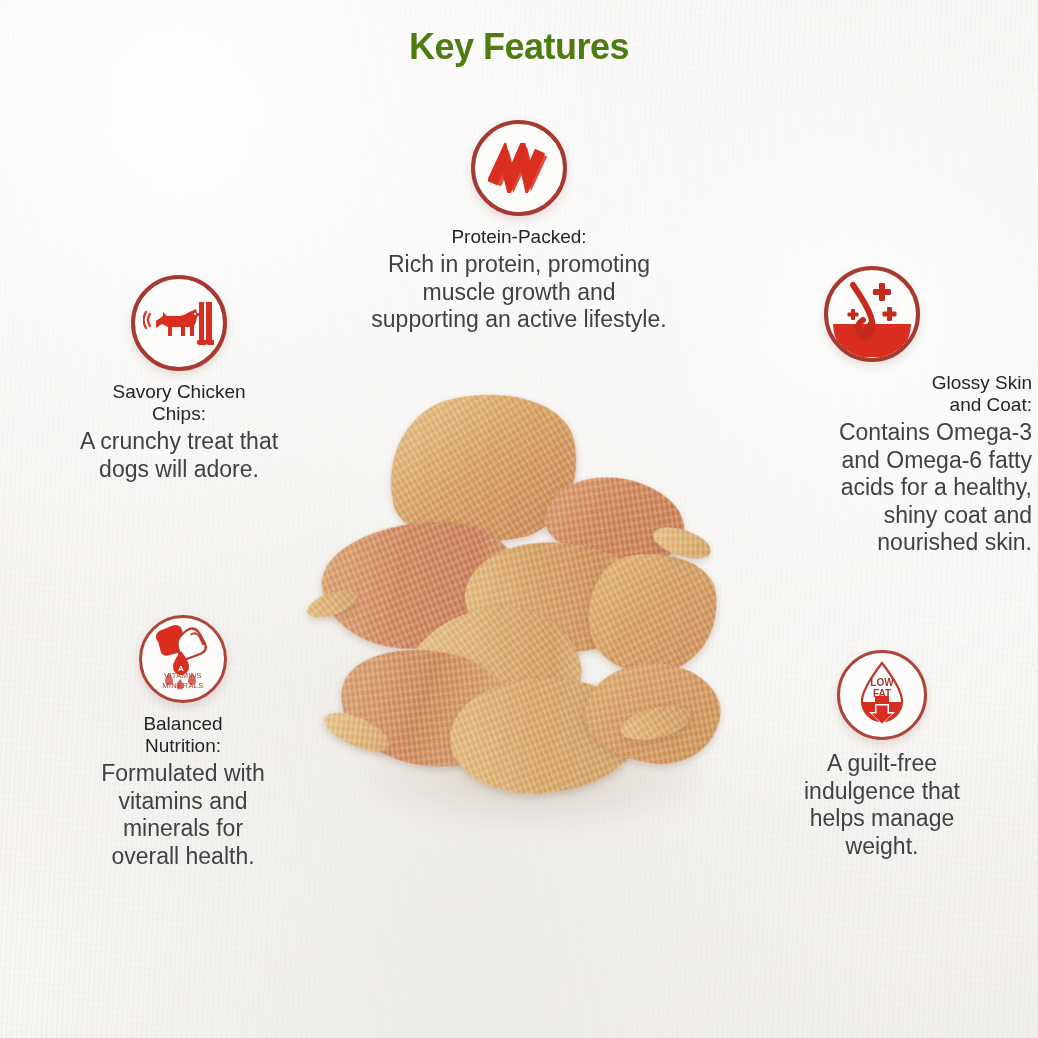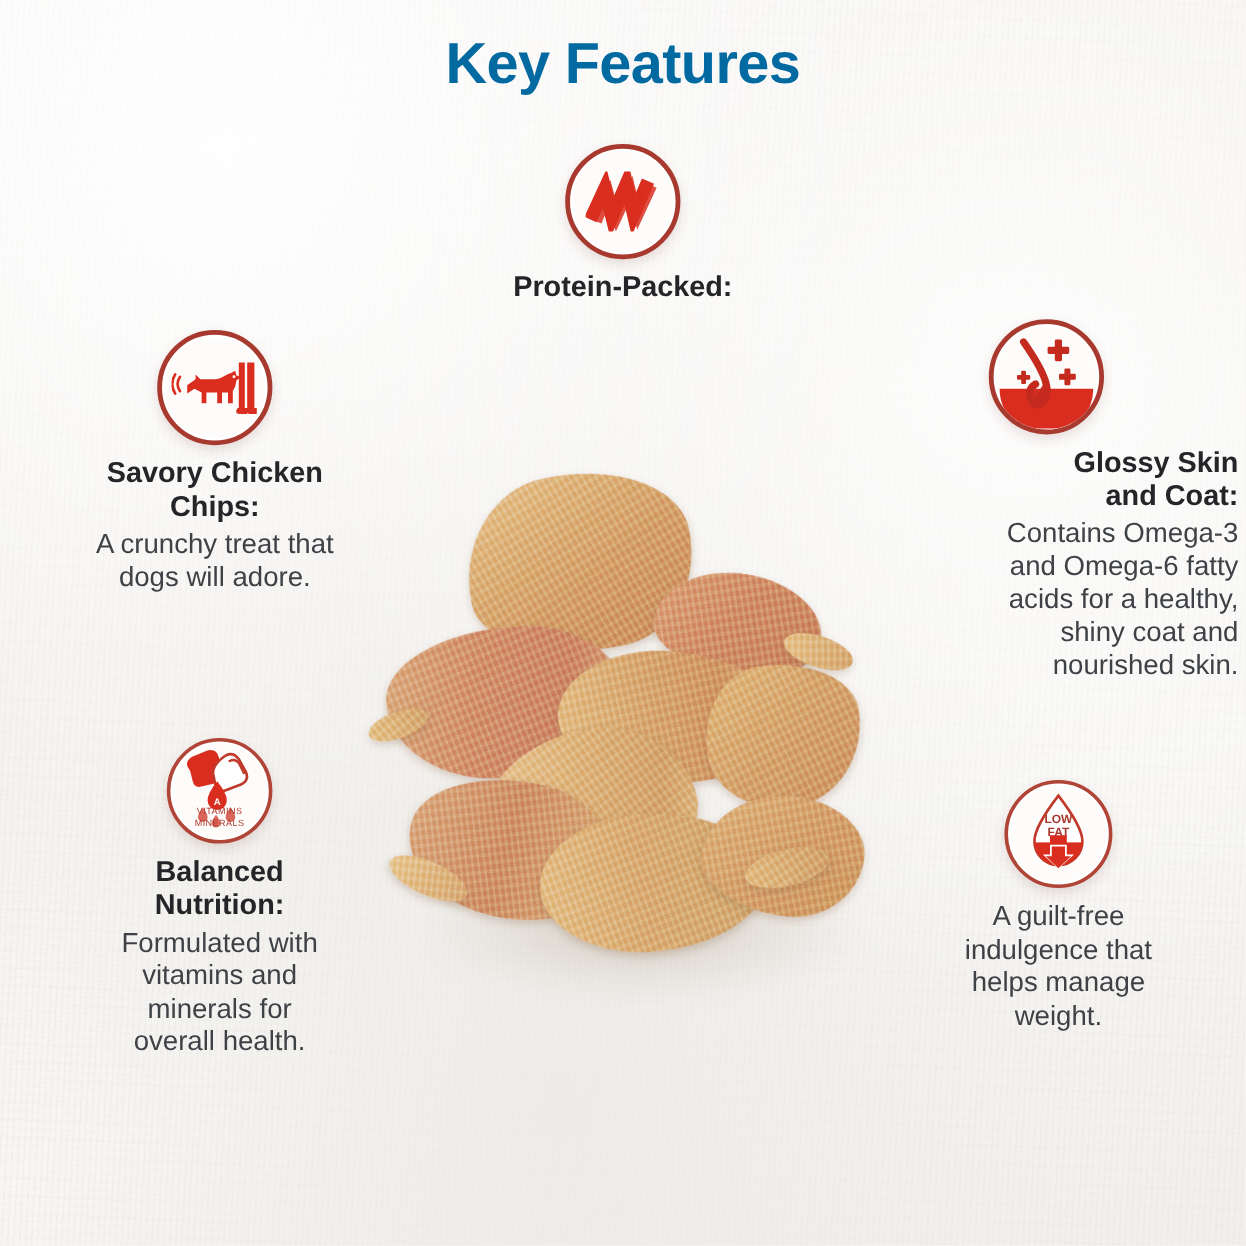--- a/index.html
+++ b/index.html
@@ -22,31 +22,31 @@
       linear-gradient(160deg,#faf9f8 0%, #f4f2ef 40%, #f7f6f4 70%, #f1efec 100%);
     pointer-events:none;
   }
 
   .stage{position:absolute;inset:0;}
 
   
   .title{
     position:absolute;left:0;right:0;top:26px;
     text-align:center;
-    font-size:48px;
+    font-size:36px;
     font-weight:bold;
     letter-spacing:-.5px;
-    color:#0369a1;
+    color:#4d7c0f;
     text-shadow:0 1px 0 rgba(255,255,255,.6);
   }
 
   
   .feature{position:absolute;text-align:center;}
   .feature .head{
-    font-size:24px;font-weight:bold;color:#232528;
+    font-size:19px;font-weight:normal;color:#232528;
     line-height:1.16;margin:0 0 3px 0;
     white-space:pre-line;
   }
   .feature .body{
     font-size:23px;color:#3e4247;line-height:1.2;
     white-space:pre-line;
   }
 
   
   .badge{
@@ -151,20 +151,23 @@
   </div>
 
   <div class="feature" id="f-protein">
     <div class="badge">
       <svg width="62" height="50" viewBox="0 0 62 50" aria-hidden="true">
         <path d="M4 40 L16 14 L22 38 L34 10 L40 36 L52 8" fill="none" stroke="#d92e1f" stroke-width="11" stroke-linecap="butt" stroke-linejoin="miter"></path>
         <path d="M10 42 L20 18 L26 40 L38 14 L44 38 L56 12" fill="none" stroke="#d92e1f" stroke-width="7" stroke-linecap="butt" stroke-linejoin="miter" opacity=".85"></path>
       </svg>
     </div>
     <div class="head">Protein-Packed:</div>
+    <div class="body">Rich in protein, promoting
+muscle growth and
+supporting an active lifestyle.</div>
   </div>
 
   <div class="feature" id="f-chicken">
     <div class="badge">
       <svg width="72" height="58" viewBox="0 0 72 58" aria-hidden="true">
 
         <path d="M7 20 q-4 6 0 12 M3 18 q-5 8 0 16" fill="none" stroke="#d92e1f" stroke-width="2.2" stroke-linecap="round"></path>
 
         <path d="M13 27 l7 -5 v-4 l4 4 h12 c5 0 9 -4 13 -5 l4 -2 1 4 4 1 -4 3 -1 5 -2 4 v10 h-4 v-9 h-5 v9 h-4 v-9 h-9 v9 h-4 v-9 l-6 -3 -6 4 z" fill="#d92e1f"></path>
         <circle cx="52" cy="20" r="1.2" fill="#fff"></circle>

